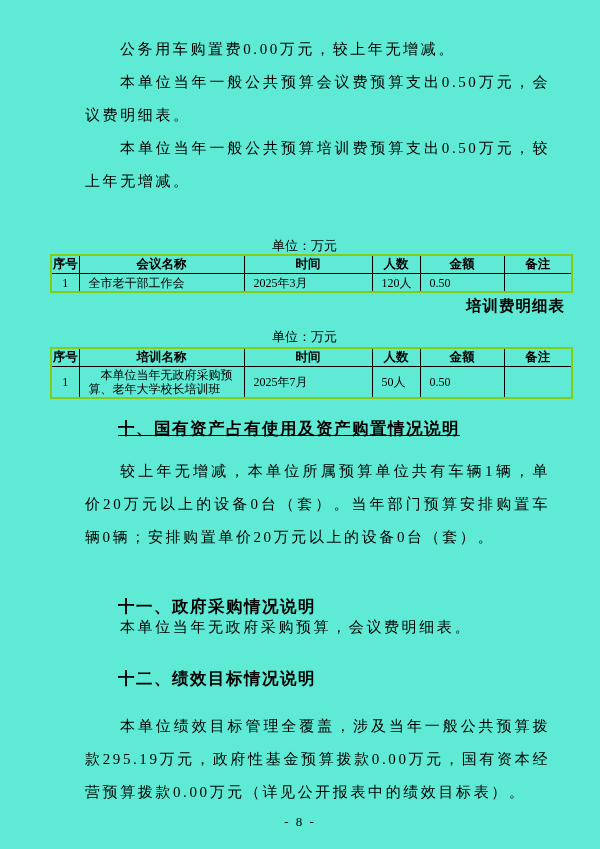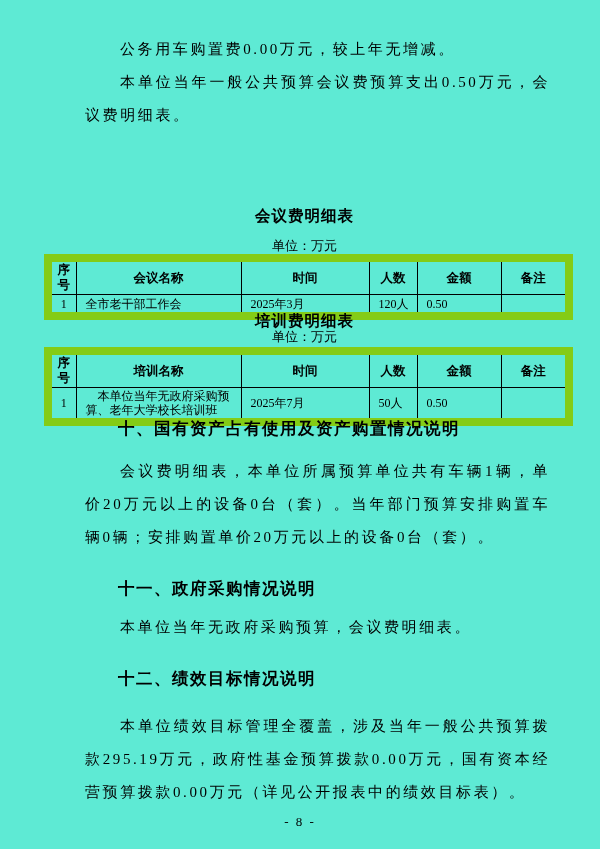--- a/index.html
+++ b/index.html
@@ -35,56 +35,56 @@
     left: 85px;
     width: 465px;
     font-family: "Liberation Sans", "DejaVu Sans", sans-serif;
     font-weight: bold;
     font-size: 16.5px;
     line-height: 22px;
     letter-spacing: 1.5px;
     text-indent: 33px;
     color: #000000;
   }
-  .pos-h10 { top: 417px; }
-  .pos-h11 { top: 577px; }
+  .pos-h10 { top: 417px; text-decoration: underline; }
+  .pos-h11 { top: 595px; }
   .pos-h12 { top: 667px; }
   
   .table-title {
     position: absolute;
     left: 44px;
     width: 521px;
     text-align: center;
     font-family: "Liberation Sans", "DejaVu Sans", sans-serif;
     font-weight: bold;
     font-size: 15.5px;
     line-height: 20px;
     letter-spacing: 1px;
   }
   .pos-t1title { top: 206px; }
-  .pos-t2title { top: 311px; }
+  .pos-t2title { top: 296px; text-align: right; }
   
   .unit-label {
     position: absolute;
     left: 44px;
     width: 521px;
     text-align: center;
     font-size: 13px;
     line-height: 14px;
   }
   .pos-u1 { top: 239px; }
   .pos-u2 { top: 330px; }
   
   table.fee-table {
     position: absolute;
-    left: 44px;
+    left: 50px;
     width: 521px;
     border-collapse: collapse;
     table-layout: fixed;
-    border: 8px solid #84cc16;
+    border: 2px solid #84cc16;
   }
   .pos-table1 { top: 254px; }
   .pos-table2 { top: 347px; }
   table.fee-table th, table.fee-table td {
     border: 1px solid #000000;
     padding: 1px 0;
     overflow: hidden;
   }
   table.fee-table th {
     font-family: "Liberation Sans", "DejaVu Sans", sans-serif;
@@ -117,23 +117,23 @@
   }
 </style>
 </head>
 <body>
 
 <div class="page">
 
   <div class="body-text pos-top">
     <p>公务用车购置费0.00万元，较上年无增减。</p>
     <p>本单位当年一般公共预算会议费预算支出0.50万元，会议费明细表。</p>
-  </div>
-
-  <div class="table-title pos-t1title">会议费明细表</div>
+    <p>本单位当年一般公共预算培训费预算支出0.50万元，较上年无增减。</p>
+  </div>
+
   <div class="unit-label pos-u1">单位：万元</div>
   <table class="fee-table pos-table1">
     <colgroup>
       <col style="width:28px">
         <col style="width:165px">
         <col style="width:128px">
       <col style="width:48px">
         <col style="width:84px">
         <col style="width:68px">
     </colgroup>
@@ -187,21 +187,21 @@
         <td>2025年7月</td>
         <td>50人</td>
         <td>0.50</td>
         <td></td>
       </tr>
     </tbody>
   </table>
 
   <div class="section-heading pos-h10">十、国有资产占有使用及资产购置情况说明</div>
   <div class="body-text pos-p10">
-    <p>会议费明细表，本单位所属预算单位共有车辆1辆，单价20万元以上的设备0台（套）。当年部门预算安排购置车辆0辆；安排购置单价20万元以上的设备0台（套）。</p>
+    <p>较上年无增减，本单位所属预算单位共有车辆1辆，单价20万元以上的设备0台（套）。当年部门预算安排购置车辆0辆；安排购置单价20万元以上的设备0台（套）。</p>
   </div>
 
   <div class="section-heading pos-h11">十一、政府采购情况说明</div>
   <div class="body-text pos-p11">
     <p>本单位当年无政府采购预算，会议费明细表。</p>
   </div>
 
   <div class="section-heading pos-h12">十二、绩效目标情况说明</div>
   <div class="body-text pos-p12">
     <p>本单位绩效目标管理全覆盖，涉及当年一般公共预算拨款295.19万元，政府性基金预算拨款0.00万元，国有资本经营预算拨款0.00万元（详见公开报表中的绩效目标表）。</p>

